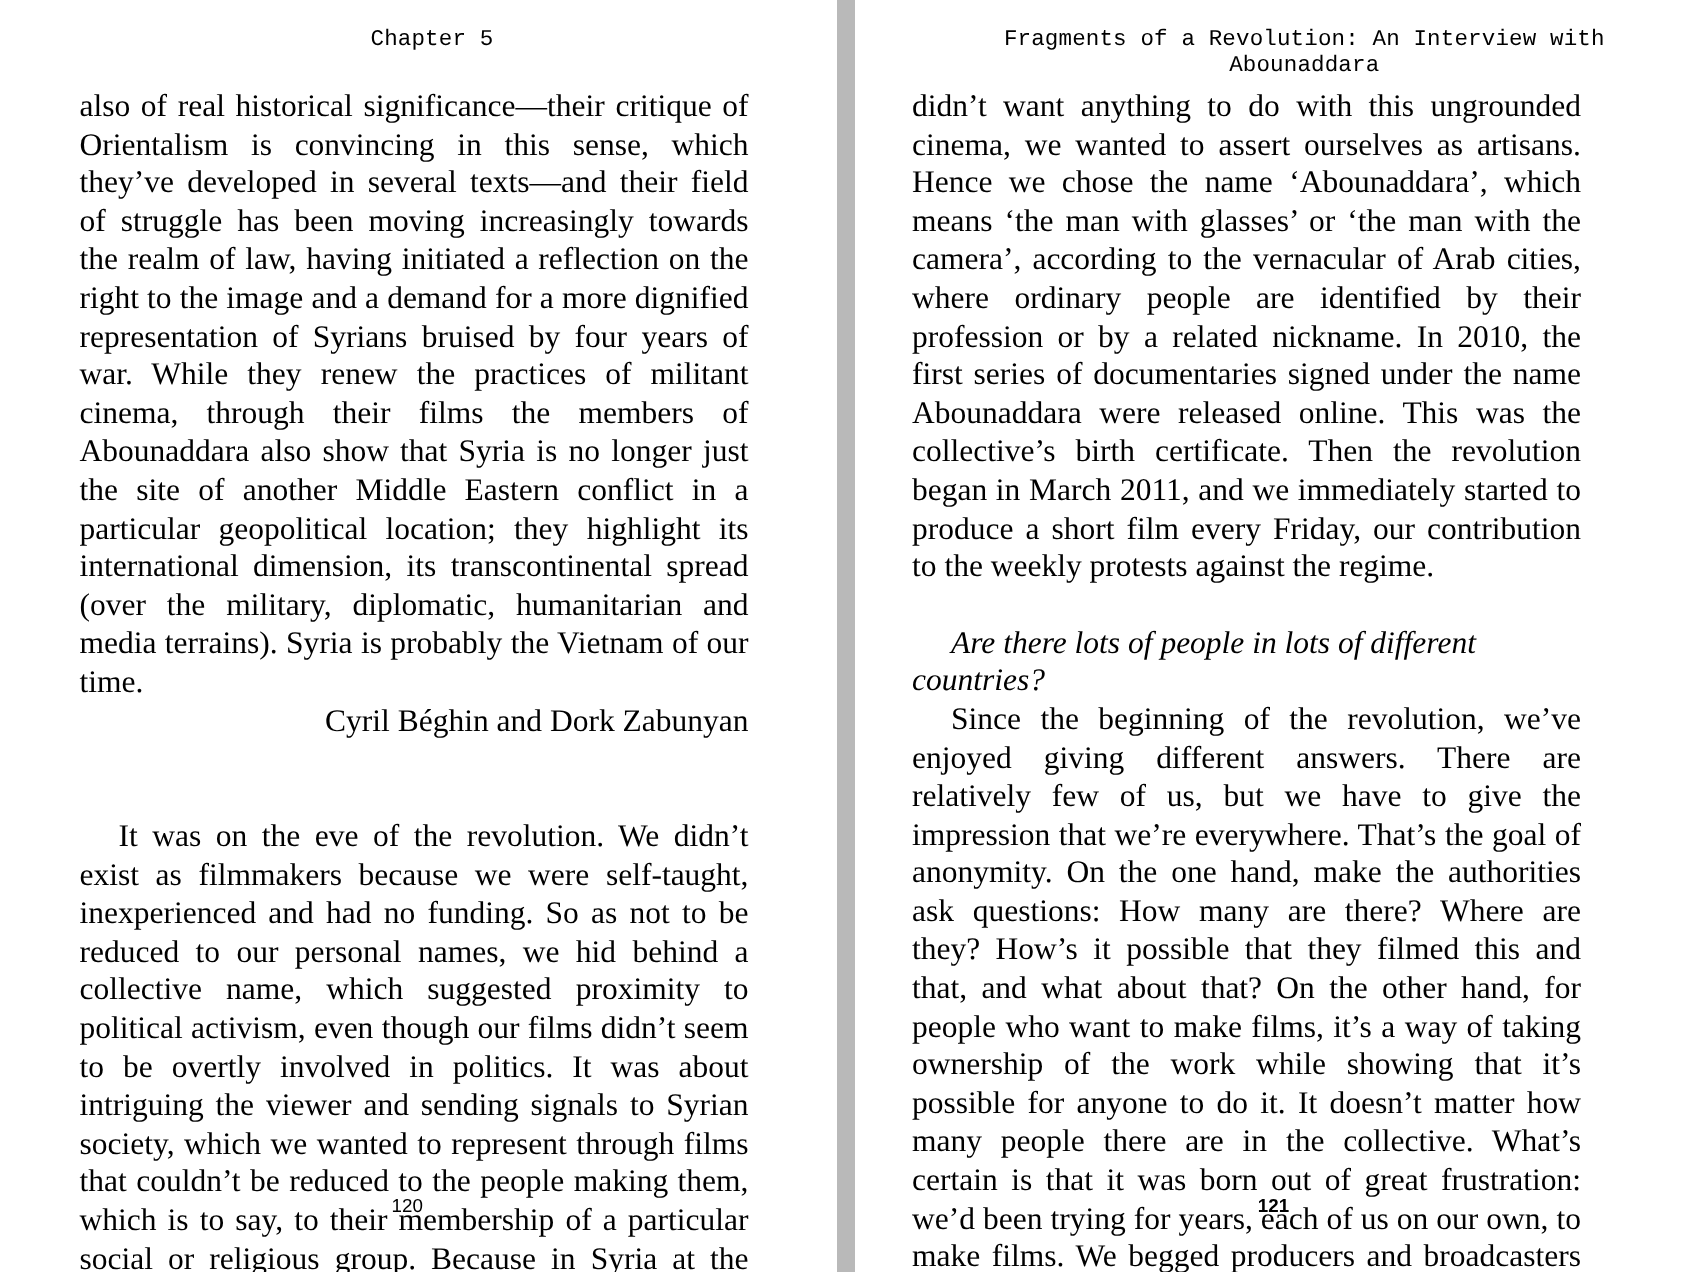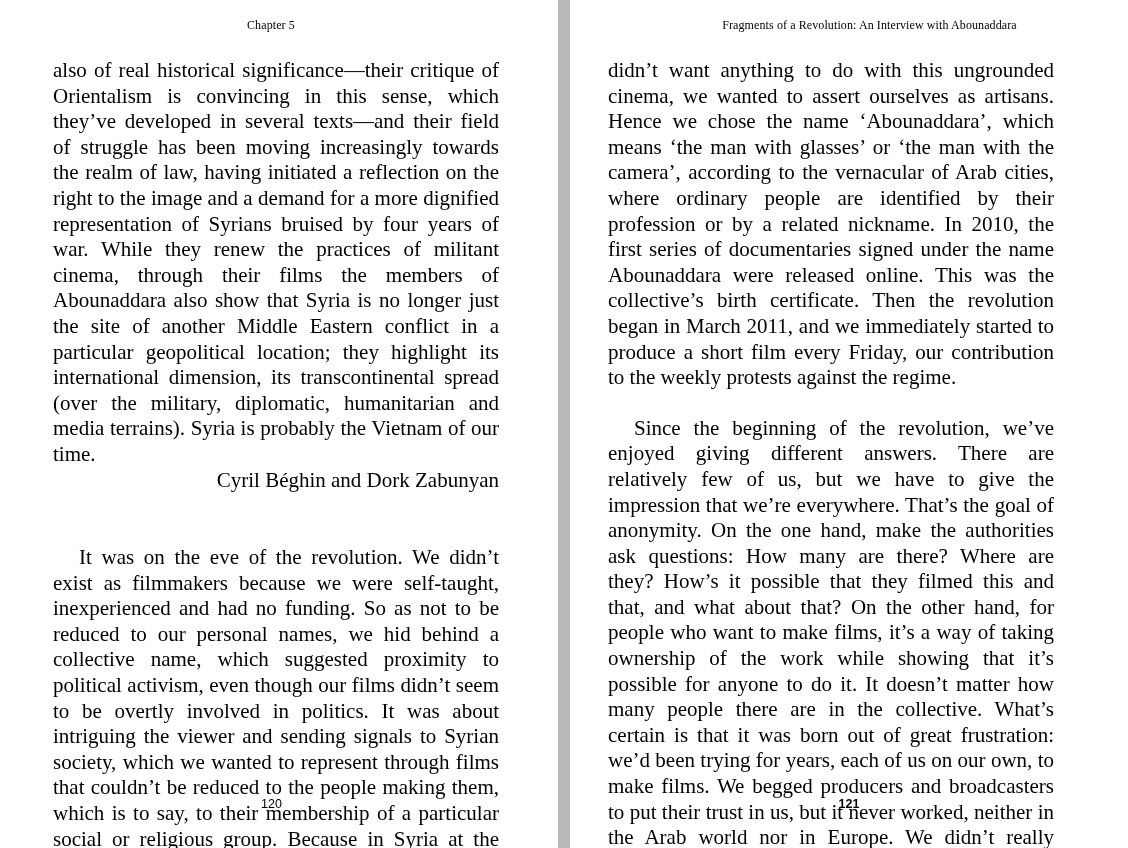--- a/index.html
+++ b/index.html
@@ -32,22 +32,22 @@
   }
   .page-right {
     padding: 18px 53px 0 38px;
   }
   .gutter {
     width: 12px;
     background: #b9b9b9;
     height: 848px;
   }
   .running-head {
-    font-family: Liberation Serif, serif;
-    font-size: 12px;
+    font-family: Liberation Mono, monospace;
+    font-size: 15px;
     letter-spacing: 0.1px;
     color: #000;
     margin: 0 0 26px 0;
     height: 14px;
   }
   .rh-left {
     text-align: left;
     padding-left: 194px;
   }
   .rh-right {
@@ -112,18 +112,19 @@
     <div class="folio folio-left">120</div>
   </div>
 
   <div class="gutter"></div>
 
   <div class="page page-right">
     <div class="running-head rh-right">Fragments of a Revolution: An Interview with Abounaddara</div>
     <div class="body-col">
       <p class="noindent">didn’t want anything to do with this ungrounded cinema, we wanted to assert ourselves as artisans. Hence we chose the name ‘Abounaddara’, which means ‘the man with glasses’ or ‘the man with the camera’, according to the vernacular of Arab cities, where ordinary people are identified by their profession or by a related nickname. In 2010, the first series of documentaries signed under the name Abounaddara were released online. This was the collective’s birth certificate. Then the revolution began in March 2011, and we immediately started to produce a short film every Friday, our contribution to the weekly protests against the regime.</p>
       <div class="gap-md"></div>
+      <p class="question">Are there lots of people in lots of different countries?</p>
       <p class="indent">Since the beginning of the revolution, we’ve enjoyed giving different answers. There are relatively few of us, but we have to give the impression that we’re everywhere. That’s the goal of anonymity. On the one hand, make the authorities ask questions: How many are there? Where are they? How’s it possible that they filmed this and that, and what about that? On the other hand, for people who want to make films, it’s a way of taking ownership of the work while showing that it’s possible for anyone to do it. It doesn’t matter how many people there are in the collective. What’s certain is that it was born out of great frustration: we’d been trying for years, each of us on our own, to make films. We begged producers and broadcasters to put their trust in us, but it never worked, neither in the Arab world nor in Europe. We didn’t really understand why. Except that the stories we wanted to tell in our documentaries didn’t deal with topics that interested the culture industry, broadly speaking. They didn’t deal with Syria through a geopolitical, sectarian or exotic lens in order to</p>
     </div>
     <div class="folio folio-right">121</div>
   </div>
 
 </div>
 
 </body></html>

